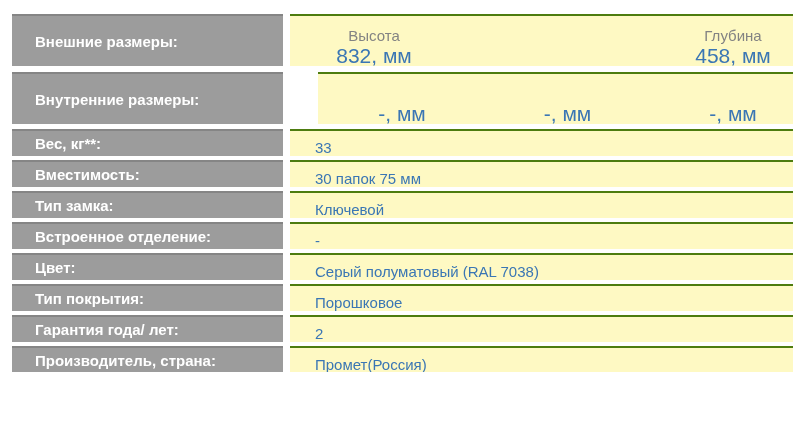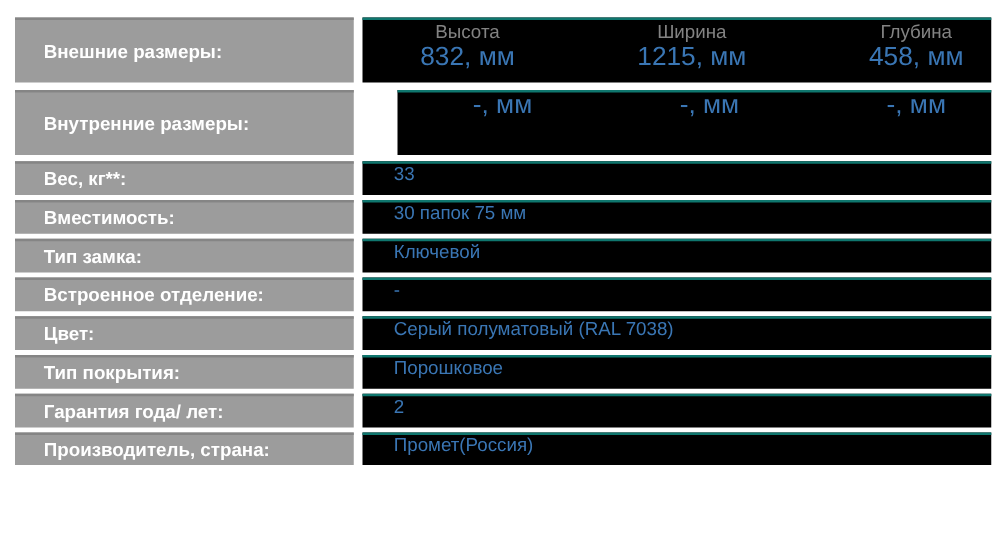--- a/index.html
+++ b/index.html
@@ -39,26 +39,26 @@
     display: flex;
     align-items: center;
     padding-left: 23px;
     margin-right: 7px;
     flex-shrink: 0;
     white-space: nowrap;
   }
   .value-cell {
     flex: 1;
     box-sizing: border-box;
-    background: #000000;
-    border-top: 2px solid #0f766e;
+    background: #fef9c3;
+    border-top: 2px solid #4d7c0f;
     color: #3a76b4;
     font-size: 15px;
     display: flex;
-    align-items: flex-start;
+    align-items: flex-end;
     padding-left: 25px;
     white-space: nowrap;
   }
   .value-cell.multi {
     padding: 0 4px 0 28px;
     justify-content: space-between;
   }
   .dim-col {
     width: 112px;
     display: flex;
@@ -89,24 +89,20 @@
 
 <div class="canvas">
   <div class="spec-table">
 
     <div class="row tall">
       <div class="label-cell">Внешние размеры:</div>
       <div class="value-cell multi">
         <div class="dim-col">
           <div class="hdr">Высота</div>
           <div class="val">832, мм</div>
-        </div>
-        <div class="dim-col">
-          <div class="hdr">Ширина</div>
-          <div class="val">1215, мм</div>
         </div>
         <div class="dim-col">
           <div class="hdr">Глубина</div>
           <div class="val">458, мм</div>
         </div>
       </div>
     </div>
 
     <div class="row tall">
       <div class="label-cell">Внутренние размеры:</div>

